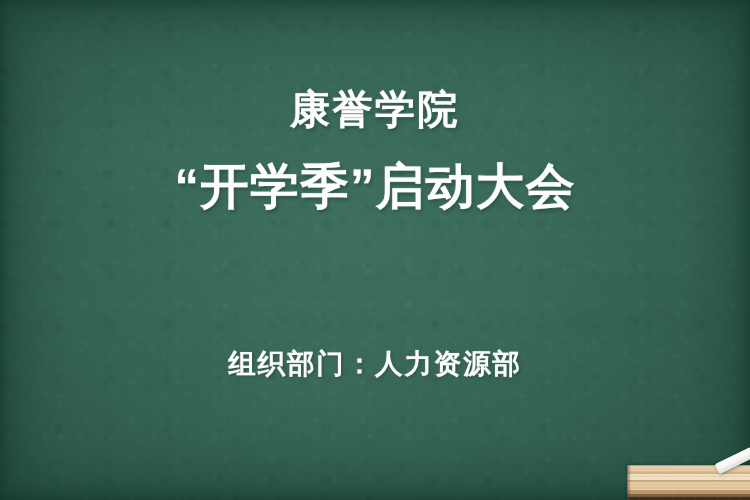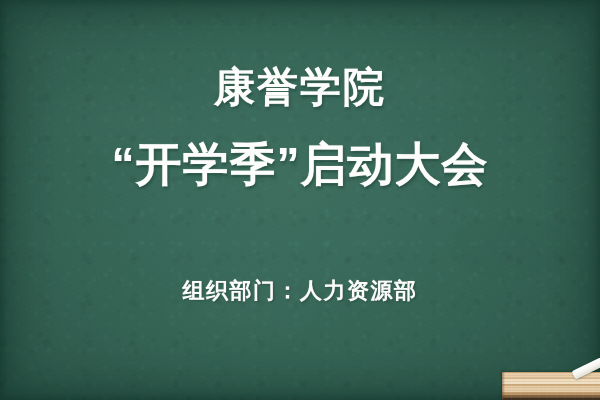--- a/index.html
+++ b/index.html
@@ -92,35 +92,35 @@
   }
   .title-block {
     position: absolute;
     top: 62px;
     left: 0;
     right: 0;
     text-align: center;
     color: #fdfdfb;
   }
   .title-line-1 {
-    font-size: 41px;
+    font-size: 32px;
     font-weight: bold;
     line-height: 50px;
     letter-spacing: 2px;
     text-shadow:
       0 0 1px rgba(255,255,255,.55),
       1px 2px 3px rgba(14,48,38,.5);
     white-space: nowrap;
   }
   .title-line-2 {
-    font-size: 46px;
+    font-size: 39px;
     font-weight: bold;
     line-height: 58px;
     letter-spacing: 1px;
-    margin-top: 23px;
+    margin-top: 9px;
     text-shadow:
       0 0 1px rgba(255,255,255,.55),
       1px 2px 3px rgba(14,48,38,.5);
     white-space: nowrap;
   }
 
   .subtitle-block {
     position: absolute;
     top: 278px;
     left: 0;

